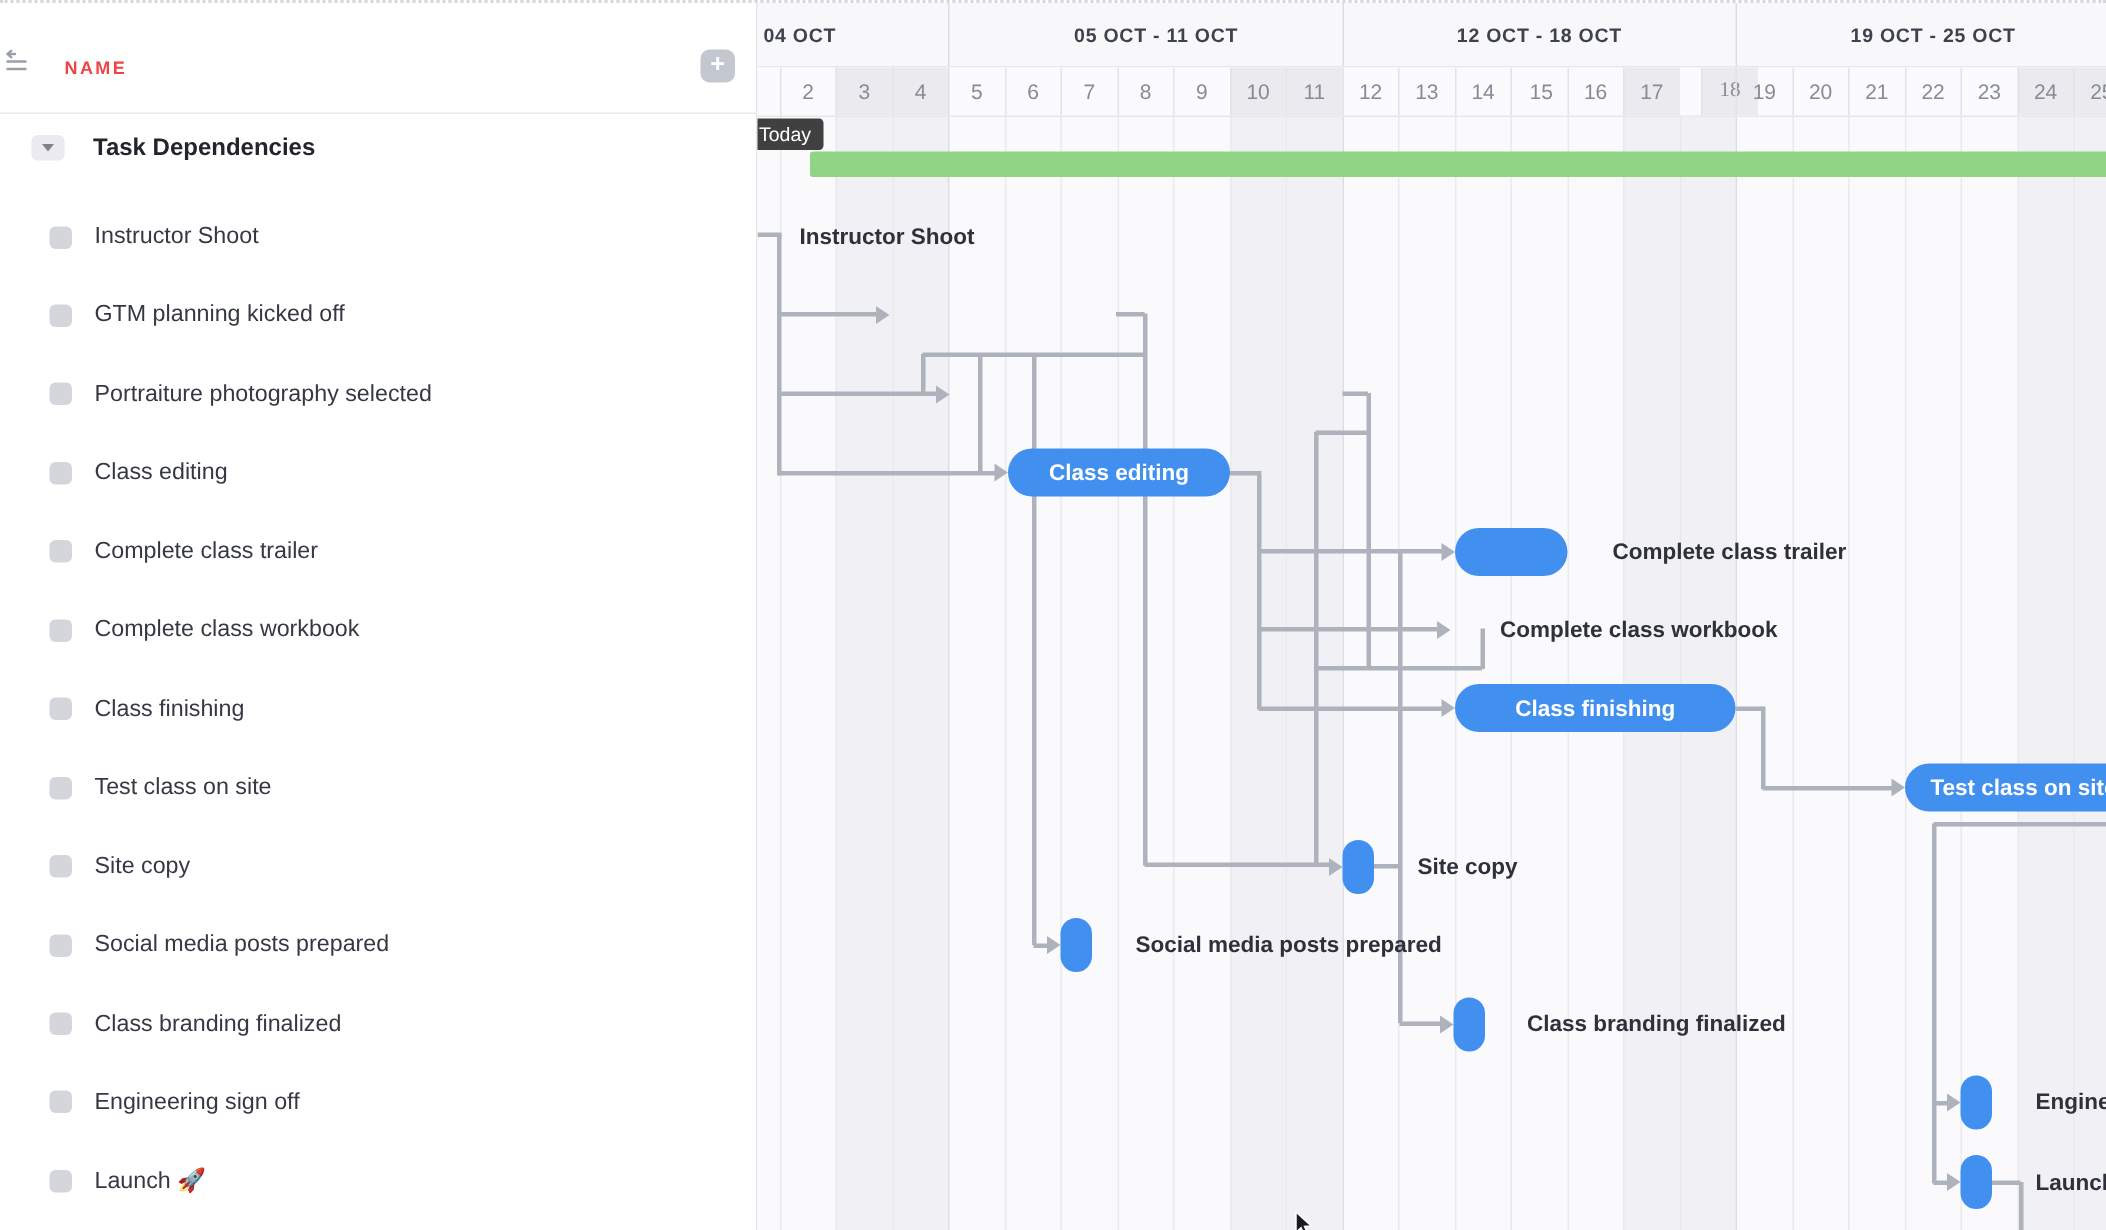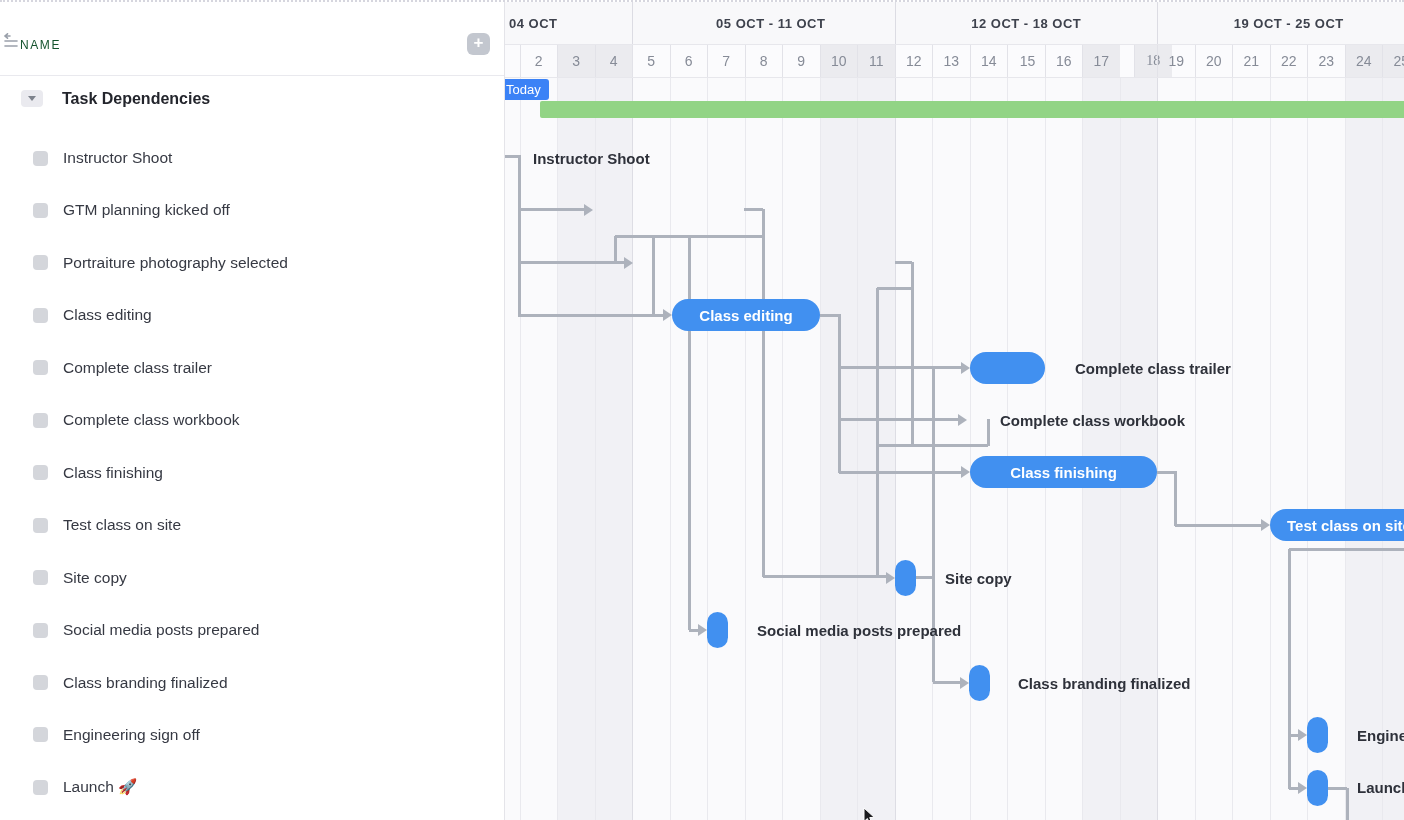--- a/index.html
+++ b/index.html
@@ -7,22 +7,22 @@
   body { font-family:"Liberation Sans","DejaVu Sans",sans-serif; }
   .app { position:relative; width:1404px; height:820px; overflow:hidden; background:#fff;
          border-top:2px dotted #d6d6de; }
 
   
   .sidebar { position:absolute; left:0; top:0; width:505px; height:818px; background:#fff;
              border-right:1px solid #e4e4e9; }
   .sb-header { position:absolute; left:0; top:0; width:100%; height:74px;
                border-bottom:1px solid #e9e9ee; }
   .collapse-icon { position:absolute; left:3px; top:31px; width:20px; height:16px; color:#9aa0aa; }
-  .name-label { position:absolute; left:20px; top:36px; font-size:12px; letter-spacing:1.6px;
-                color:#14532d; font-weight:400; }
+  .name-label { position:absolute; left:43px; top:36px; font-size:12px; letter-spacing:1.6px;
+                color:#ef4444; font-weight:700; }
   .add-btn { position:absolute; right:14px; top:31px; width:23px; height:22px; background:#c3c7cf;
              border-radius:6px; color:#fff; font-size:17px; font-weight:700; line-height:20px;
              text-align:center; cursor:pointer; }
   .group-row { position:absolute; left:0; top:88px; width:100%; height:30px; display:flex;
                align-items:flex-start; }
   .chevron-btn { margin-left:21px; width:22px; height:17px; background:#eaeaef; border-radius:4px;
                  display:flex; align-items:center; justify-content:center; cursor:pointer; }
   .chevron-btn i { width:0; height:0; border-left:4.5px solid transparent;
                    border-right:4.5px solid transparent; border-top:5px solid #7d828c; }
   .group-title { margin-left:19px; font-size:16px; font-weight:700; color:#23252c; }
@@ -44,21 +44,21 @@
              border-bottom:1px solid #e7e7ec; }
   .day-cell { position:absolute; top:0; height:32px; line-height:32px; text-align:center;
               font-size:14px; color:#868b97; border-left:1px solid #e2e2e8; }
   .day-cell.weekend { background:#ebebef; }
   .body { position:absolute; left:0; top:76px; width:899px; height:744px; }
   .stripe { position:absolute; top:0; height:744px; background:#f1f1f5; }
   .grid-v { position:absolute; top:0; height:744px; width:1px; background:#e9e9ee; }
   .grid-v.major { background:#dddde4; }
 
   .group-bar { position:absolute; background:#92d485; border-radius:2px; z-index:3; }
-  .today { position:absolute; background:#3b82f6; border-radius:3px; color:#fff; font-size:13px;
+  .today { position:absolute; background:#404040; border-radius:3px; color:#fff; font-size:13px;
            line-height:21px; padding-left:7px; z-index:6; }
 
   .cline { position:absolute; background:#adb2bc; z-index:2; }
   .carrow { position:absolute; width:0; height:0; border-top:6px solid transparent;
             border-bottom:6px solid transparent; border-left:9px solid #adb2bc; z-index:2; }
 
   .bar { position:absolute; background:#4190f0; border-radius:16px; color:#fff; font-size:15px;
          font-weight:700; display:flex; align-items:center; justify-content:center;
          white-space:nowrap; overflow:hidden; z-index:4; cursor:pointer; }
   .bar.align-left { justify-content:flex-start; padding-left:17px; }

